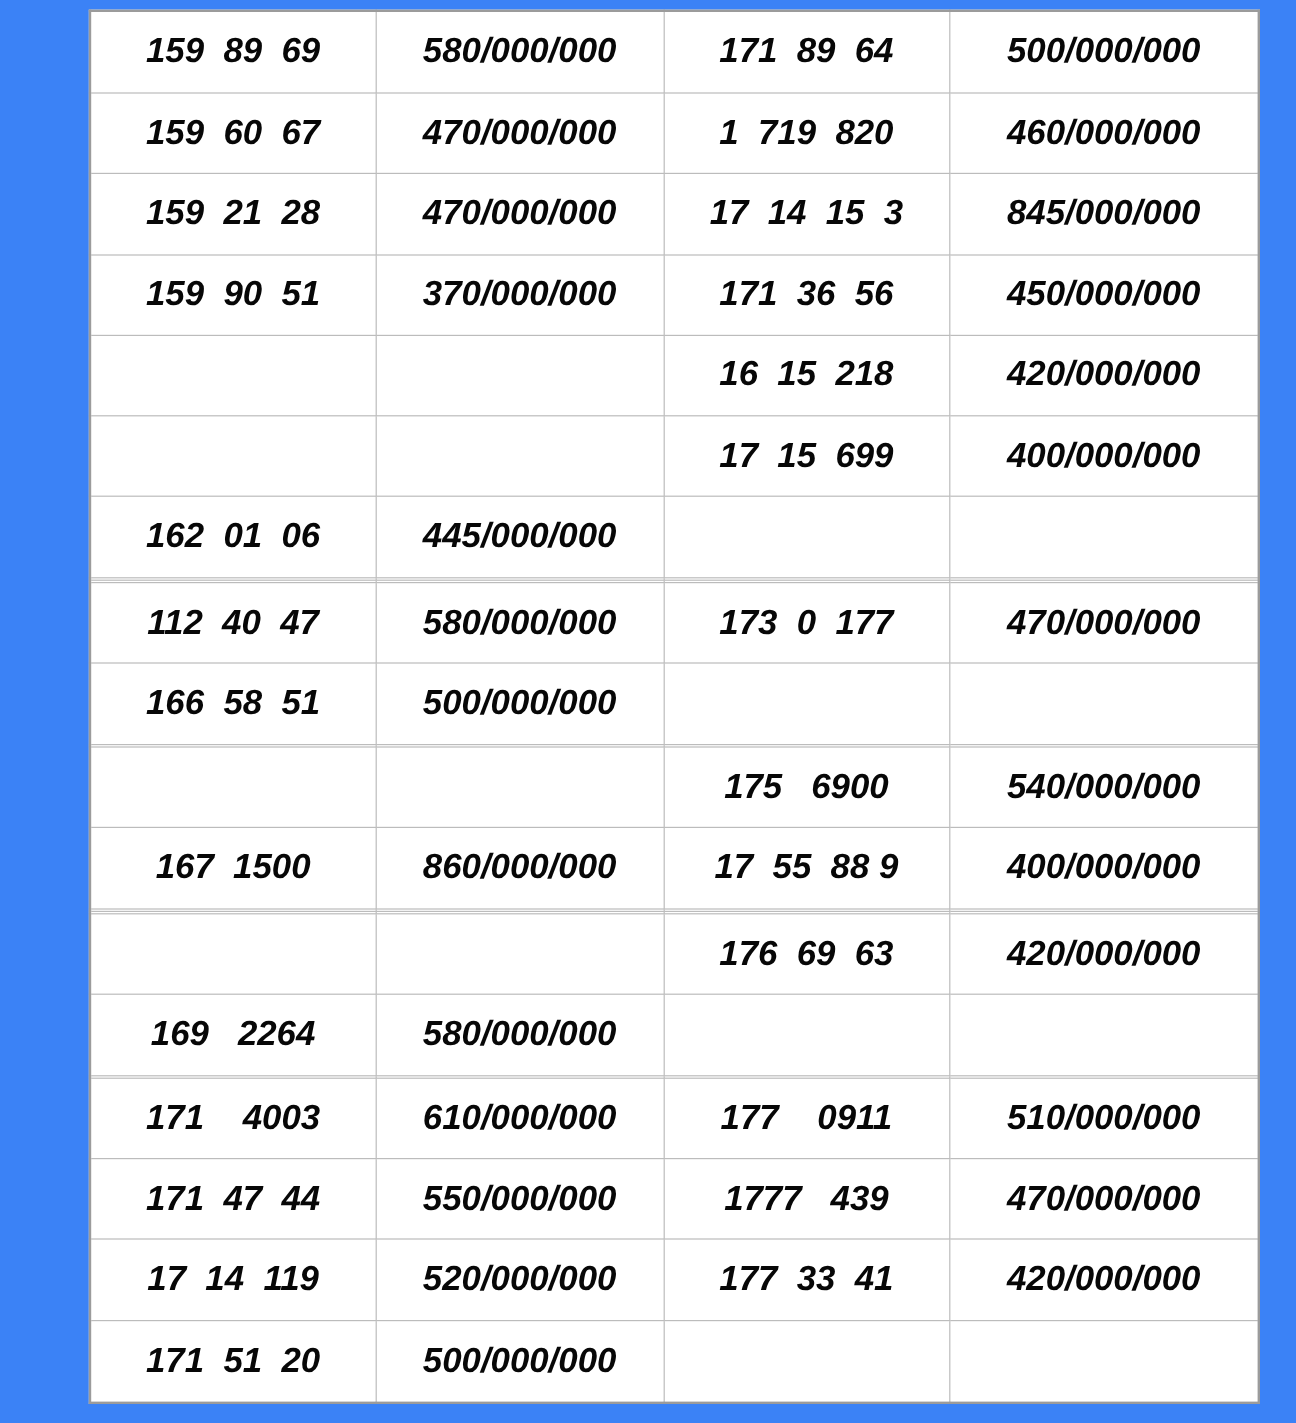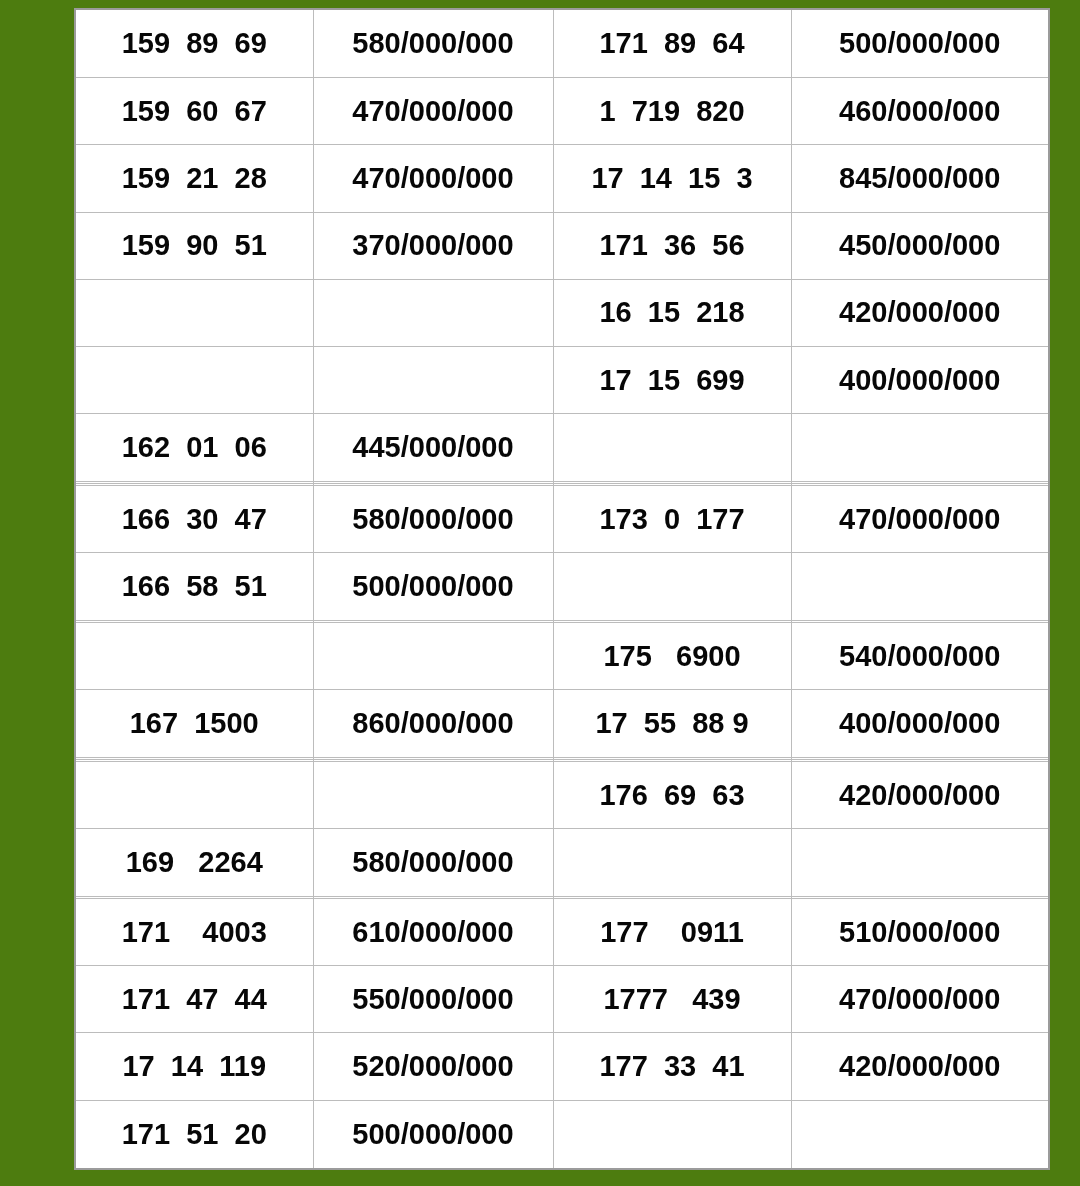--- a/index.html
+++ b/index.html
@@ -9,21 +9,22 @@
   }
   body {
     position: relative;
     width: 1080px;
     height: 1186px;
     font-family: "Liberation Sans", sans-serif;
   }
   .canvas {
     position: absolute;
     inset: 0;
-    background: #4d7c0f;
+    background: #3b82f6;
+    font-style: italic;
   }
   table.price-table {
     position: absolute;
     left: 74px;
     top: 8px;
     width: 974px;
     height: 1162px;
     border-collapse: collapse;
     table-layout: fixed;
     border: 2px solid var(--outer-border, #9b9b9b);
@@ -102,21 +103,21 @@
           <td></td>
           <td></td>
         </tr>
         <tr>
           <td></td>
           <td></td>
           <td></td>
           <td></td>
         </tr>
         <tr>
-          <td>166  30  47</td>
+          <td>112  40  47</td>
           <td>580/000/000</td>
           <td>173  0  177</td>
           <td>470/000/000</td>
         </tr>
         <tr>
           <td>166  58  51</td>
           <td>500/000/000</td>
           <td></td>
           <td></td>
         </tr>

